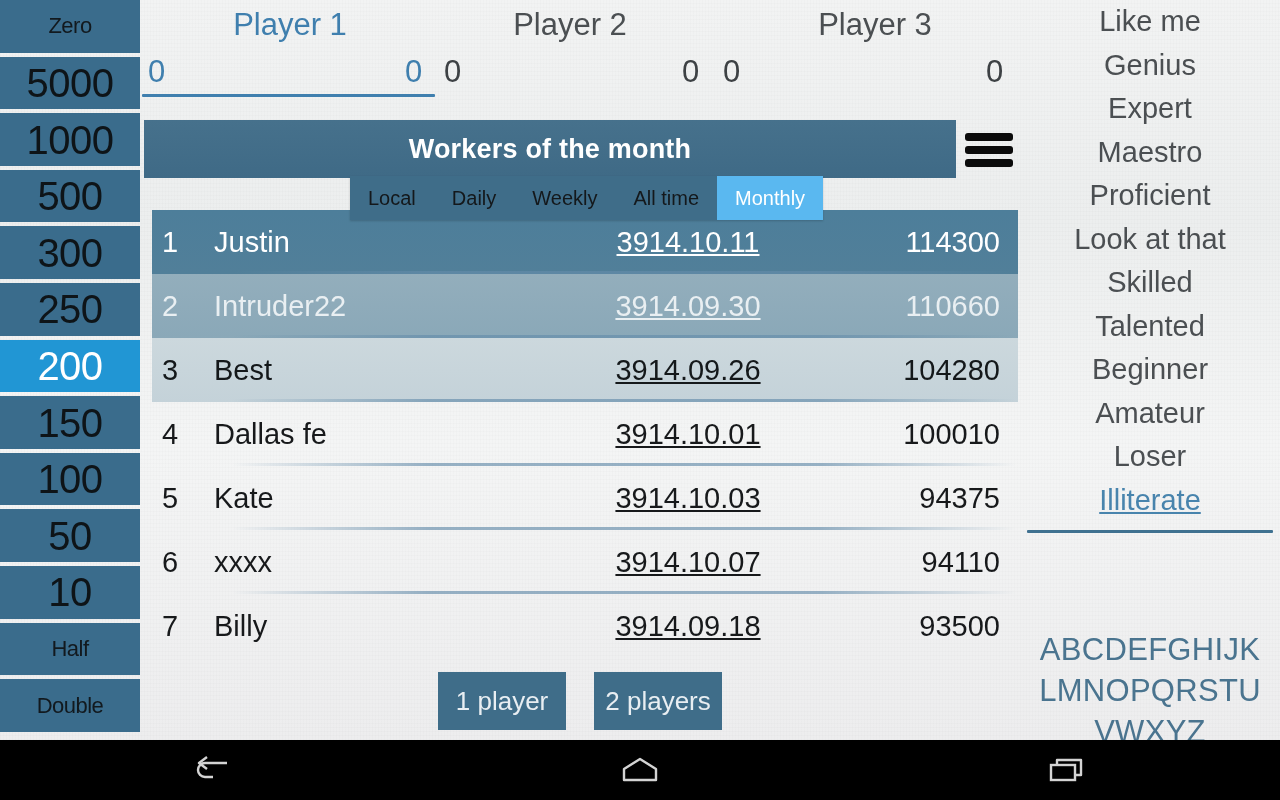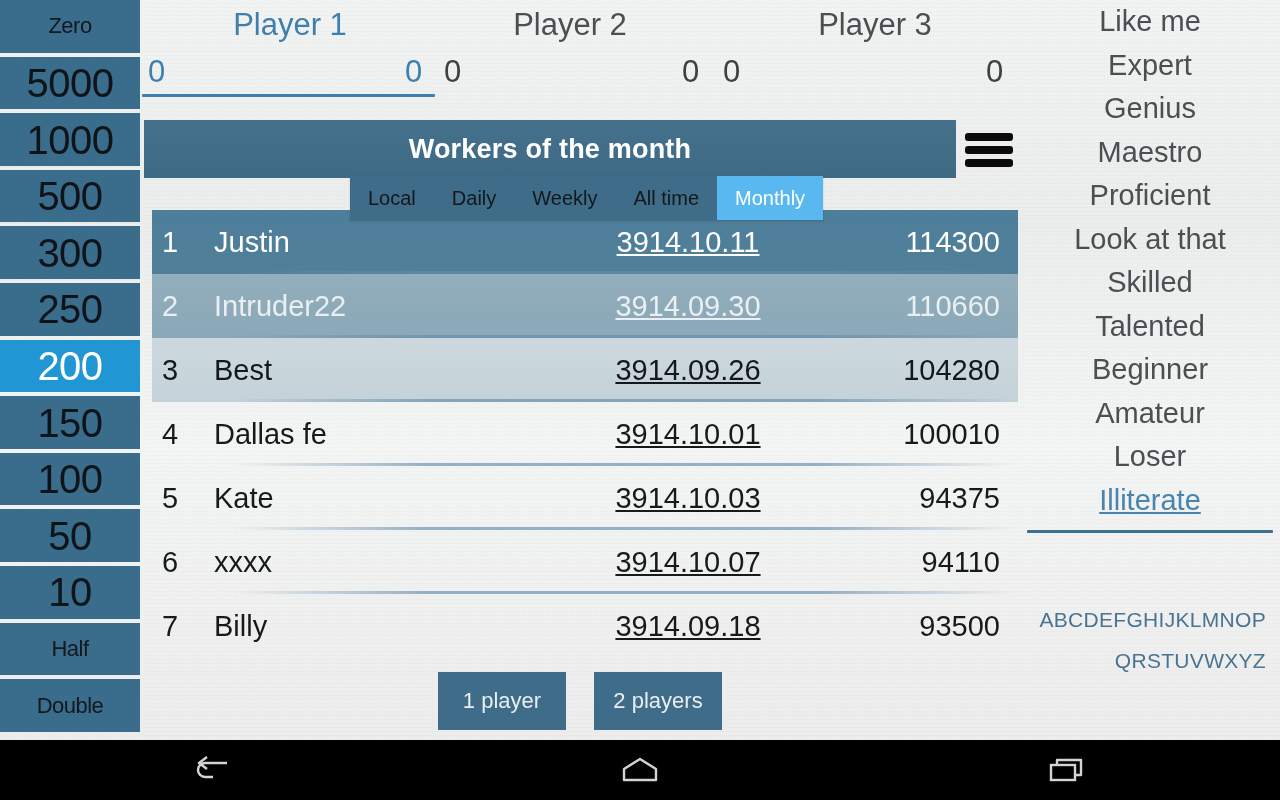--- a/index.html
+++ b/index.html
@@ -215,21 +215,21 @@
     width: 880px; height: 64px;
     display: flex;
     justify-content: center;
     align-items: flex-start;
     gap: 28px;
     z-index: 8;
   }
   .mode-btn {
     background: #3f6d89;
     color: #e8eef2;
-    font-size: 22px;
+    font-size: 26px;
     width: 128px; height: 58px;
     display: flex;
     align-items: center;
     justify-content: center;
     cursor: pointer;
   }
 
   
   #right-bar {
     position: absolute;
@@ -247,28 +247,28 @@
   }
   .rank-item.selected { color: #4884ad; text-decoration: underline; }
   #rank-underline {
     width: 246px;
     height: 3px;
     margin: 8px auto 0 auto;
     background: #3f7190;
     border-radius: 1px;
   }
   #alphabet {
-    margin-top: 66px;
+    margin-top: 96px;
     padding: 0 14px;
-    font-size: 21px;
+    font-size: 31px;
     line-height: 41px;
     color: #4a748f;
     letter-spacing: 0.3px;
     word-break: break-all;
-    text-align: right;
+    text-align: center;
   }
 
   
   #navbar {
     position: absolute;
     left: 0; top: 740px;
     width: 1280px; height: 60px;
     background: #000000;
     display: flex;
     align-items: center;
@@ -412,22 +412,22 @@
     </div>
 
     <div id="mode-buttons">
         <div class="mode-btn">1 player</div>
         <div class="mode-btn">2 players</div>
       </div>
 
     <div id="right-bar">
       <div id="rank-list">
           <div class="rank-item">Like me</div>
+          <div class="rank-item">Genius</div>
           <div class="rank-item">Expert</div>
-          <div class="rank-item">Genius</div>
           <div class="rank-item">Maestro</div>
           <div class="rank-item">Proficient</div>
           <div class="rank-item">Look at that</div>
           <div class="rank-item">Skilled</div>
           <div class="rank-item">Talented</div>
           <div class="rank-item">Beginner</div>
           <div class="rank-item">Amateur</div>
           <div class="rank-item">Loser</div>
           <div class="rank-item selected">Illiterate</div>
         </div>

